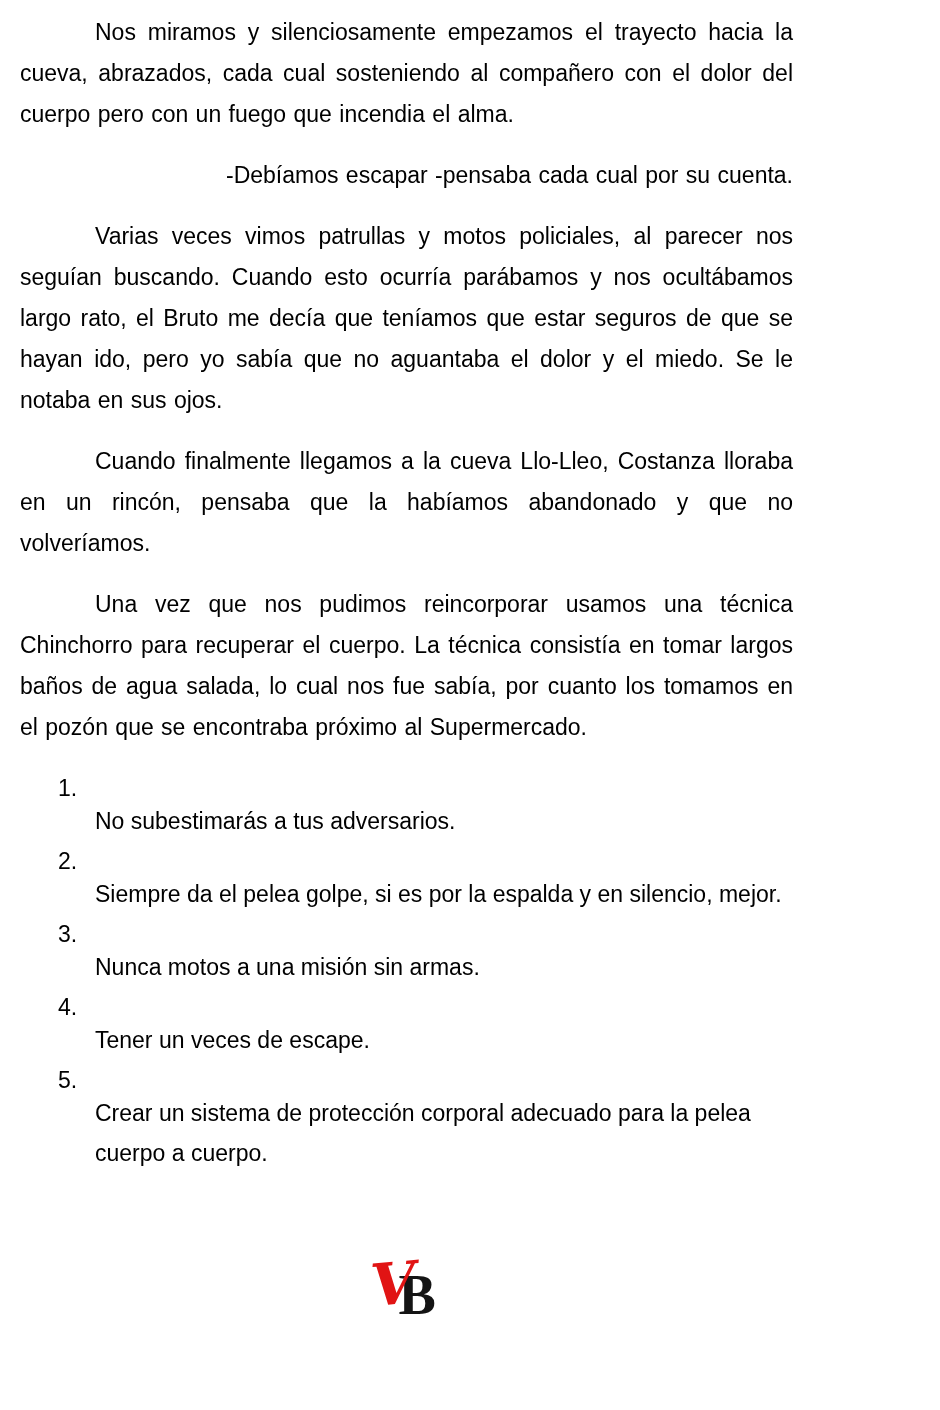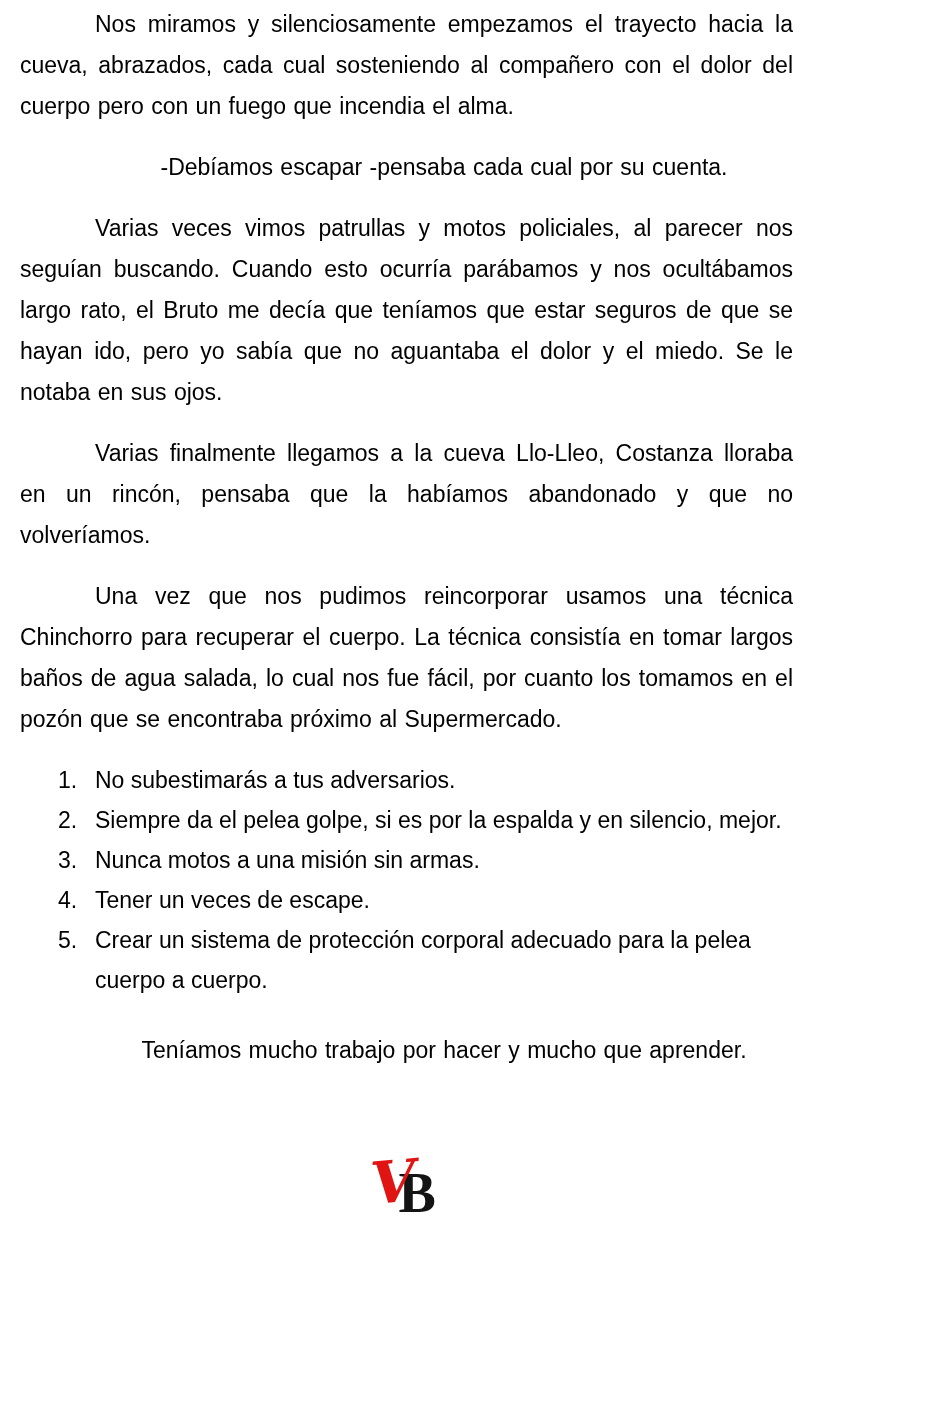--- a/index.html
+++ b/index.html
@@ -6,52 +6,53 @@
     margin: 0;
     padding: 0;
     background: #ffffff;
   }
   .page {
     position: relative;
     box-sizing: border-box;
     width: 828px;
     height: 1410px;
     background: #ffffff;
-    padding: 4px 35px 0 20px;
+    padding: 12px 35px 0 20px;
     font-family: "Liberation Sans", sans-serif;
     color: #000000;
     overflow: hidden;
   }
   .par {
     font-size: 23px;
     line-height: 41px;
     text-align: justify;
     text-indent: 75px;
     margin: 0 0 20px 0;
     word-spacing: 1px;
   }
   .par.single {
-    text-align: center;
+    text-align: right;
   }
   .numbered-list {
     margin: 2px 0 22px 0;
   }
   .list-item {
     display: flex;
     font-size: 23px;
     line-height: 40px;
     text-align: left;
   }
   .li-num {
     flex: none;
     width: 37px;
     margin-left: 38px;
   }
   .li-text {
     flex: 1;
+    margin-top: 33px;
   }
   .closing {
     margin-top: 30px;
   }
   .logo {
     position: relative;
     width: 64px;
     height: 72px;
     margin: 84px auto 0 auto;
   }
@@ -79,22 +80,22 @@
   }
 </style>
 </head>
 <body>
 
 <div class="page">
 
   <p class="par">Nos miramos y silenciosamente empezamos el trayecto hacia la cueva, abrazados, cada cual sosteniendo al compañero con el dolor del cuerpo pero con un fuego que incendia el alma.</p>
   <p class="par single">-Debíamos escapar -pensaba cada cual por su cuenta.</p>
   <p class="par">Varias veces vimos patrullas y motos policiales, al parecer nos seguían buscando. Cuando esto ocurría parábamos y nos ocultábamos largo rato, el Bruto me decía que teníamos que estar seguros de que se hayan ido, pero yo sabía que no aguantaba el dolor y el miedo. Se le notaba en sus ojos.</p>
-  <p class="par">Varias finalmente llegamos a la cueva Llo-Lleo, Costanza lloraba en un rincón, pensaba que la habíamos abandonado y que no volveríamos.</p>
-  <p class="par">Una vez que nos pudimos reincorporar usamos una técnica Chinchorro para recuperar el cuerpo. La técnica consistía en tomar largos baños de agua salada, lo cual nos fue fácil, por cuanto los tomamos en el pozón que se encontraba próximo al Supermercado.</p>
+  <p class="par">Cuando finalmente llegamos a la cueva Llo-Lleo, Costanza lloraba en un rincón, pensaba que la habíamos abandonado y que no volveríamos.</p>
+  <p class="par">Una vez que nos pudimos reincorporar usamos una técnica Chinchorro para recuperar el cuerpo. La técnica consistía en tomar largos baños de agua salada, lo cual nos fue sabía, por cuanto los tomamos en el pozón que se encontraba próximo al Supermercado.</p>
 
   <div class="numbered-list">
     <div class="list-item">
       <span class="li-num">1.</span>
       <span class="li-text">No subestimarás a tus adversarios.</span>
     </div>
     <div class="list-item">
       <span class="li-num">2.</span>
       <span class="li-text">Siempre da el pelea golpe, si es por la espalda y en silencio, mejor.</span>
     </div>
@@ -105,20 +106,19 @@
     <div class="list-item">
       <span class="li-num">4.</span>
       <span class="li-text">Tener un veces de escape.</span>
     </div>
     <div class="list-item">
       <span class="li-num">5.</span>
       <span class="li-text">Crear un sistema de protección corporal adecuado para la pelea cuerpo a cuerpo.</span>
     </div>
   </div>
 
-  <p class="par single closing">Teníamos mucho trabajo por hacer y mucho que aprender.</p>
 
   <div class="logo">
     <span class="logo-b">B</span>
     <span class="logo-v">V</span>
   </div>
 
 </div>
 
 </body></html>

